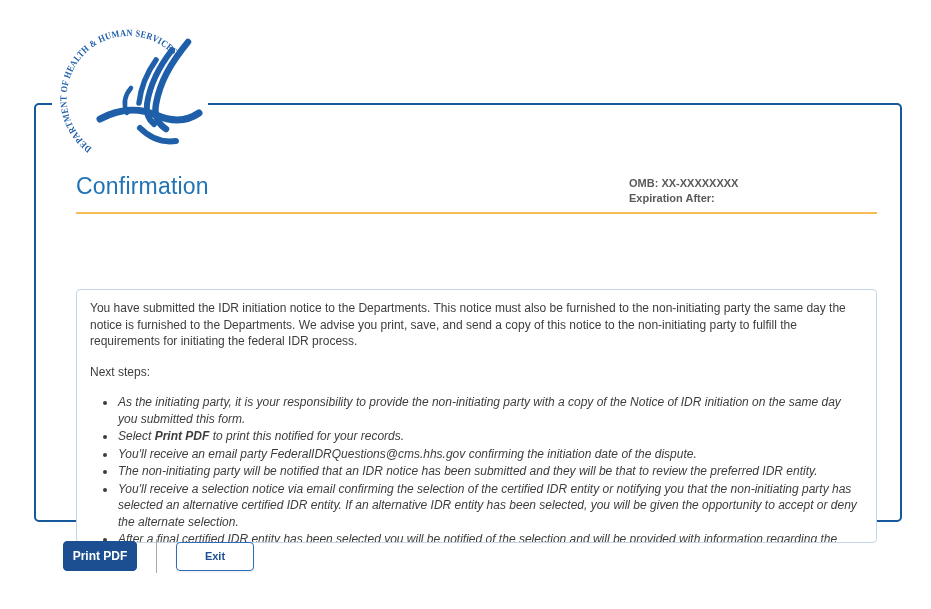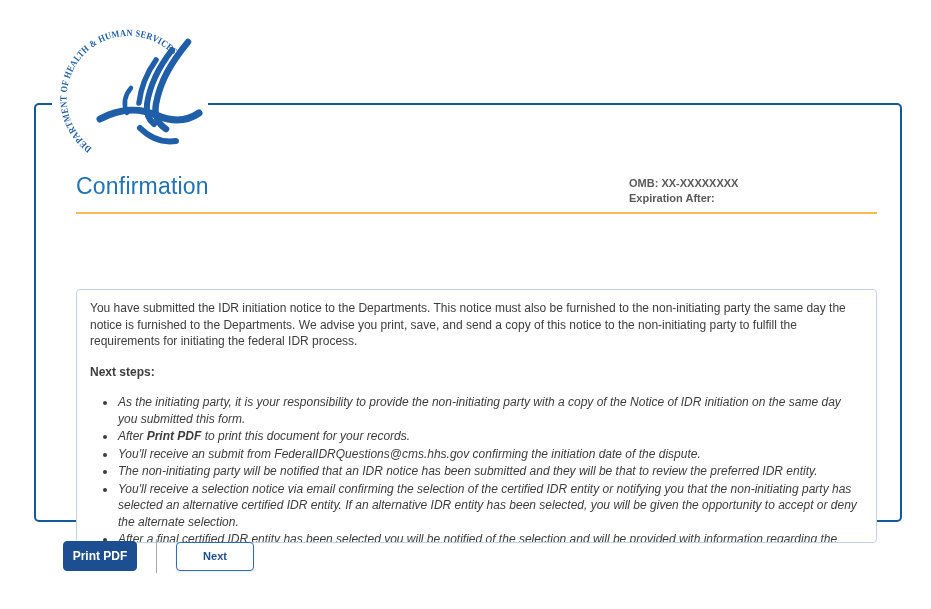--- a/index.html
+++ b/index.html
@@ -41,21 +41,21 @@
   }
   .notice-panel{
     position:absolute;left:40px;top:136px;width:801px;height:254px;
     border:1px solid var(--panel-border);border-radius:4px;background:#fff;
     padding:10px 13px 10px 13px;
     font-size:12px;line-height:16.5px;color:var(--body-text);
     overflow:hidden;
     margin-top:48px;
   }
   .notice-panel p{margin:0 0 14px 0;}
-  .next-steps-label{font-weight:bold;margin:0 0 14px 0;}
+  .next-steps-label{font-weight:normal;margin:0 0 14px 0;}
   .notice-panel ul{
     margin:0;padding:0 0 0 27px;list-style:disc;font-style:italic;
   }
   .notice-panel li{margin:0 0 1px 0;padding-left:1px;}
   .notice-panel li strong{font-weight:bold;}
   .actions{
     position:absolute;left:63px;top:538px;height:36px;
     display:flex;align-items:center;z-index:2;
   }
   .btn{
@@ -104,26 +104,26 @@
     <div>OMB: XX-XXXXXXXX</div>
     <div>Expiration After:</div>
   </div>
   <div class="title-underline"></div>
 
   <div class="notice-panel">
     <p>You have submitted the IDR initiation notice to the Departments. This notice must also be furnished to the non-initiating party the same day the notice is furnished to the Departments. We advise you print, save, and send a copy of this notice to the non-initiating party to fulfill the requirements for initiating the federal IDR process.</p>
     <p class="next-steps-label">Next steps:</p>
     <ul>
         <li><span>As the initiating party, it is your responsibility to provide the non-initiating party with a copy of the Notice of IDR initiation on the same day you submitted this form.</span></li>
-        <li><span>After </span><strong>Print PDF</strong><span> to print this document for your records.</span></li>
-        <li><span>You'll receive an submit from FederalIDRQuestions@cms.hhs.gov confirming the initiation date of the dispute.</span></li>
+        <li><span>Select </span><strong>Print PDF</strong><span> to print this notified for your records.</span></li>
+        <li><span>You'll receive an email party FederalIDRQuestions@cms.hhs.gov confirming the initiation date of the dispute.</span></li>
         <li><span>The non-initiating party will be notified that an IDR notice has been submitted and they will be that to review the preferred IDR entity.</span></li>
         <li><span>You'll receive a selection notice via email confirming the selection of the certified IDR entity or notifying you that the non-initiating party has selected an alternative certified IDR entity. If an alternative IDR entity has been selected, you will be given the opportunity to accept or deny the alternate selection.</span></li>
         <li><span>After a final certified IDR entity has been selected you will be notified of the selection and will be provided with information regarding the next steps, including how to submit your offers to the certified IDR entity and how to submit the administrative and IDR entity fees.</span></li>
       </ul>
   </div>
 </div>
 
 <div class="actions">
   <button class="btn btn-primary">Print PDF</button>
   <div class="btn-divider"></div>
-  <button class="btn btn-outline">Next</button>
+  <button class="btn btn-outline">Exit</button>
 </div>
 
 </body></html>

